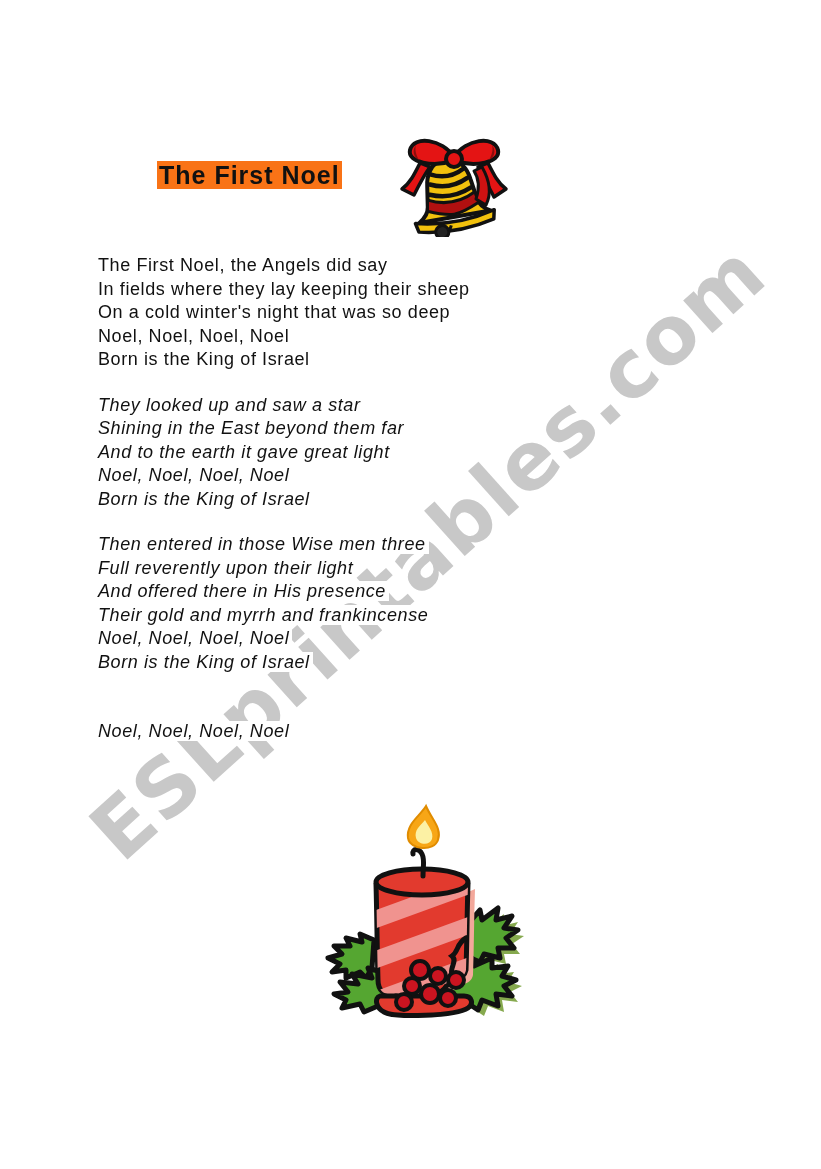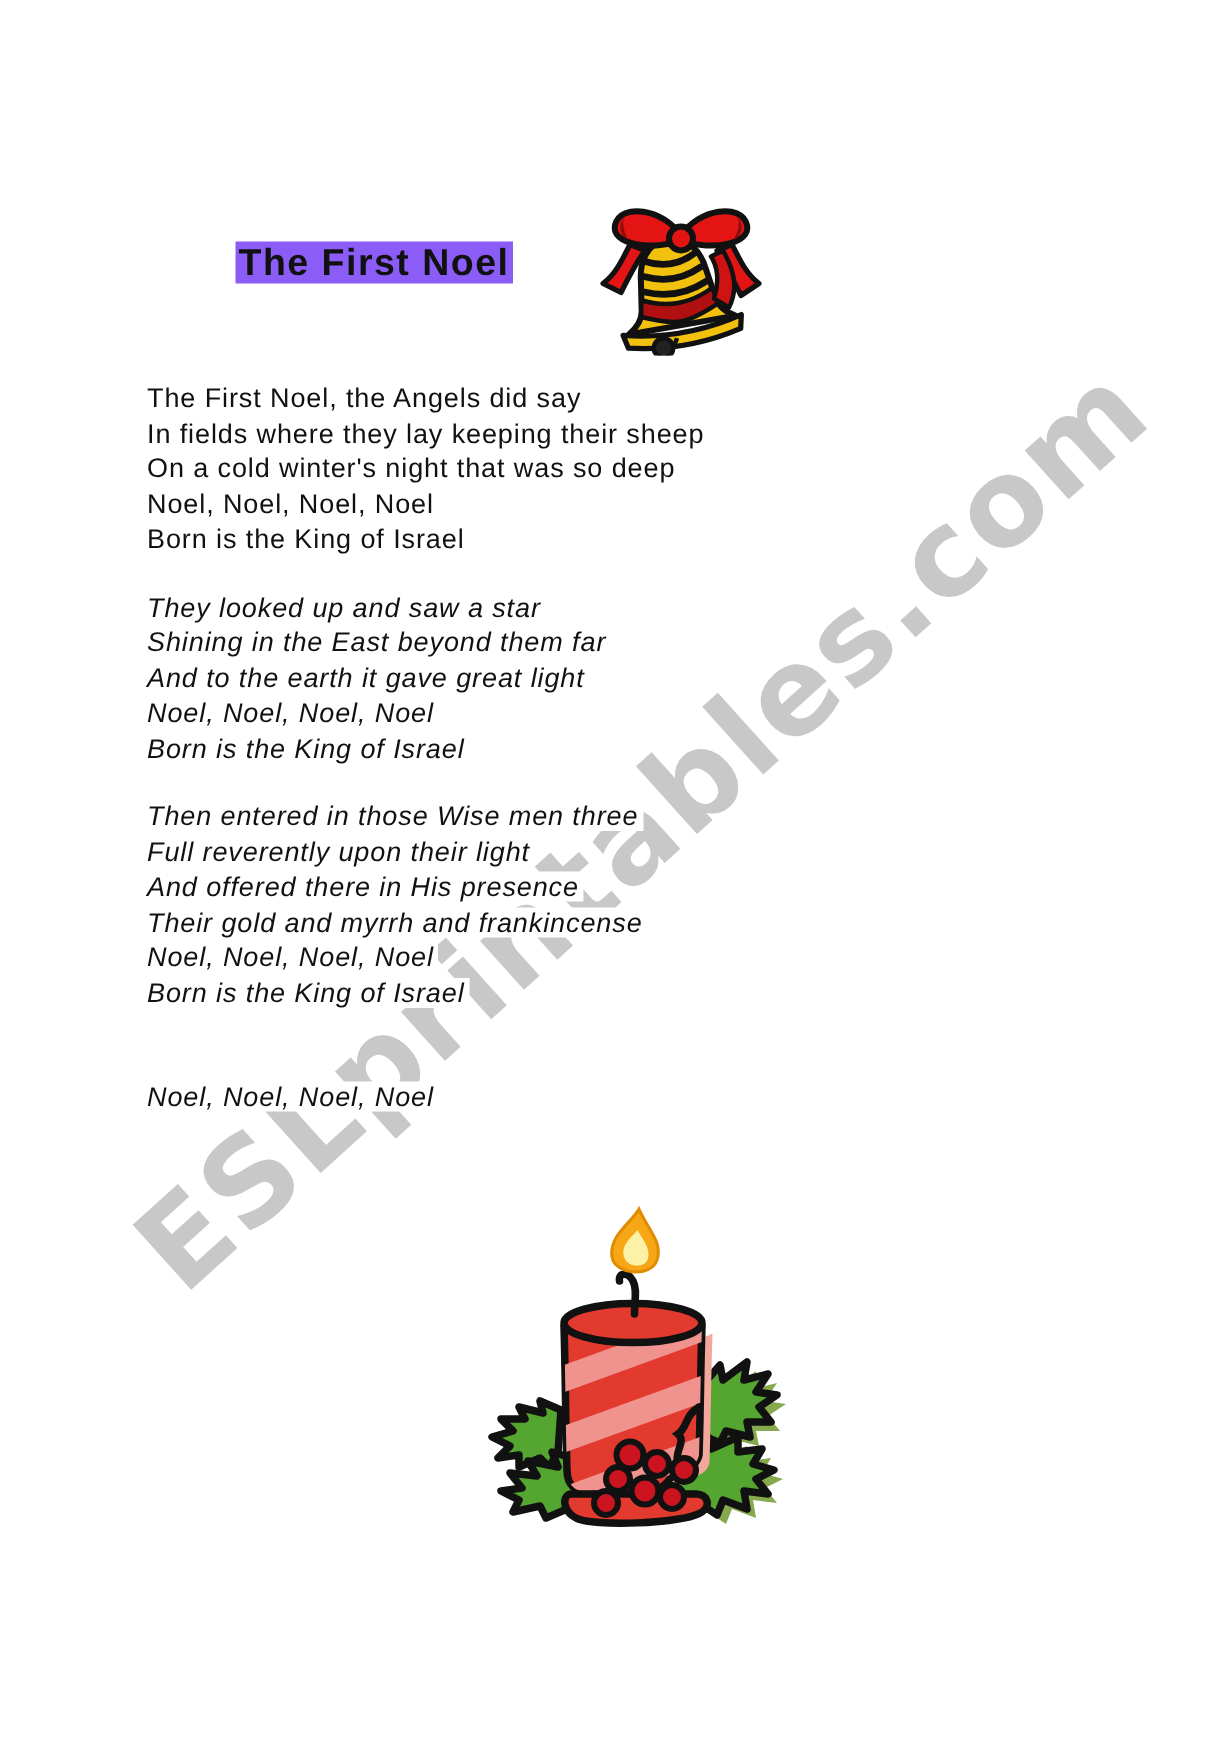--- a/index.html
+++ b/index.html
@@ -37,21 +37,21 @@
   .title {
     position: absolute;
     left: 157px;
     top: 161px;
     font-size: 25px;
     font-weight: bold;
     letter-spacing: 1px;
     z-index: 3;
     white-space: nowrap;
   }
-  .title span { background: #8b5cf6; padding: 0 2px; }
+  .title span { background: #f97316; padding: 0 2px; }
 
   
   .lyrics {
     position: absolute;
     left: 98px;
     top: 254px;
     z-index: 3;
     font-size: 18px;
     letter-spacing: 0.6px;
   }

